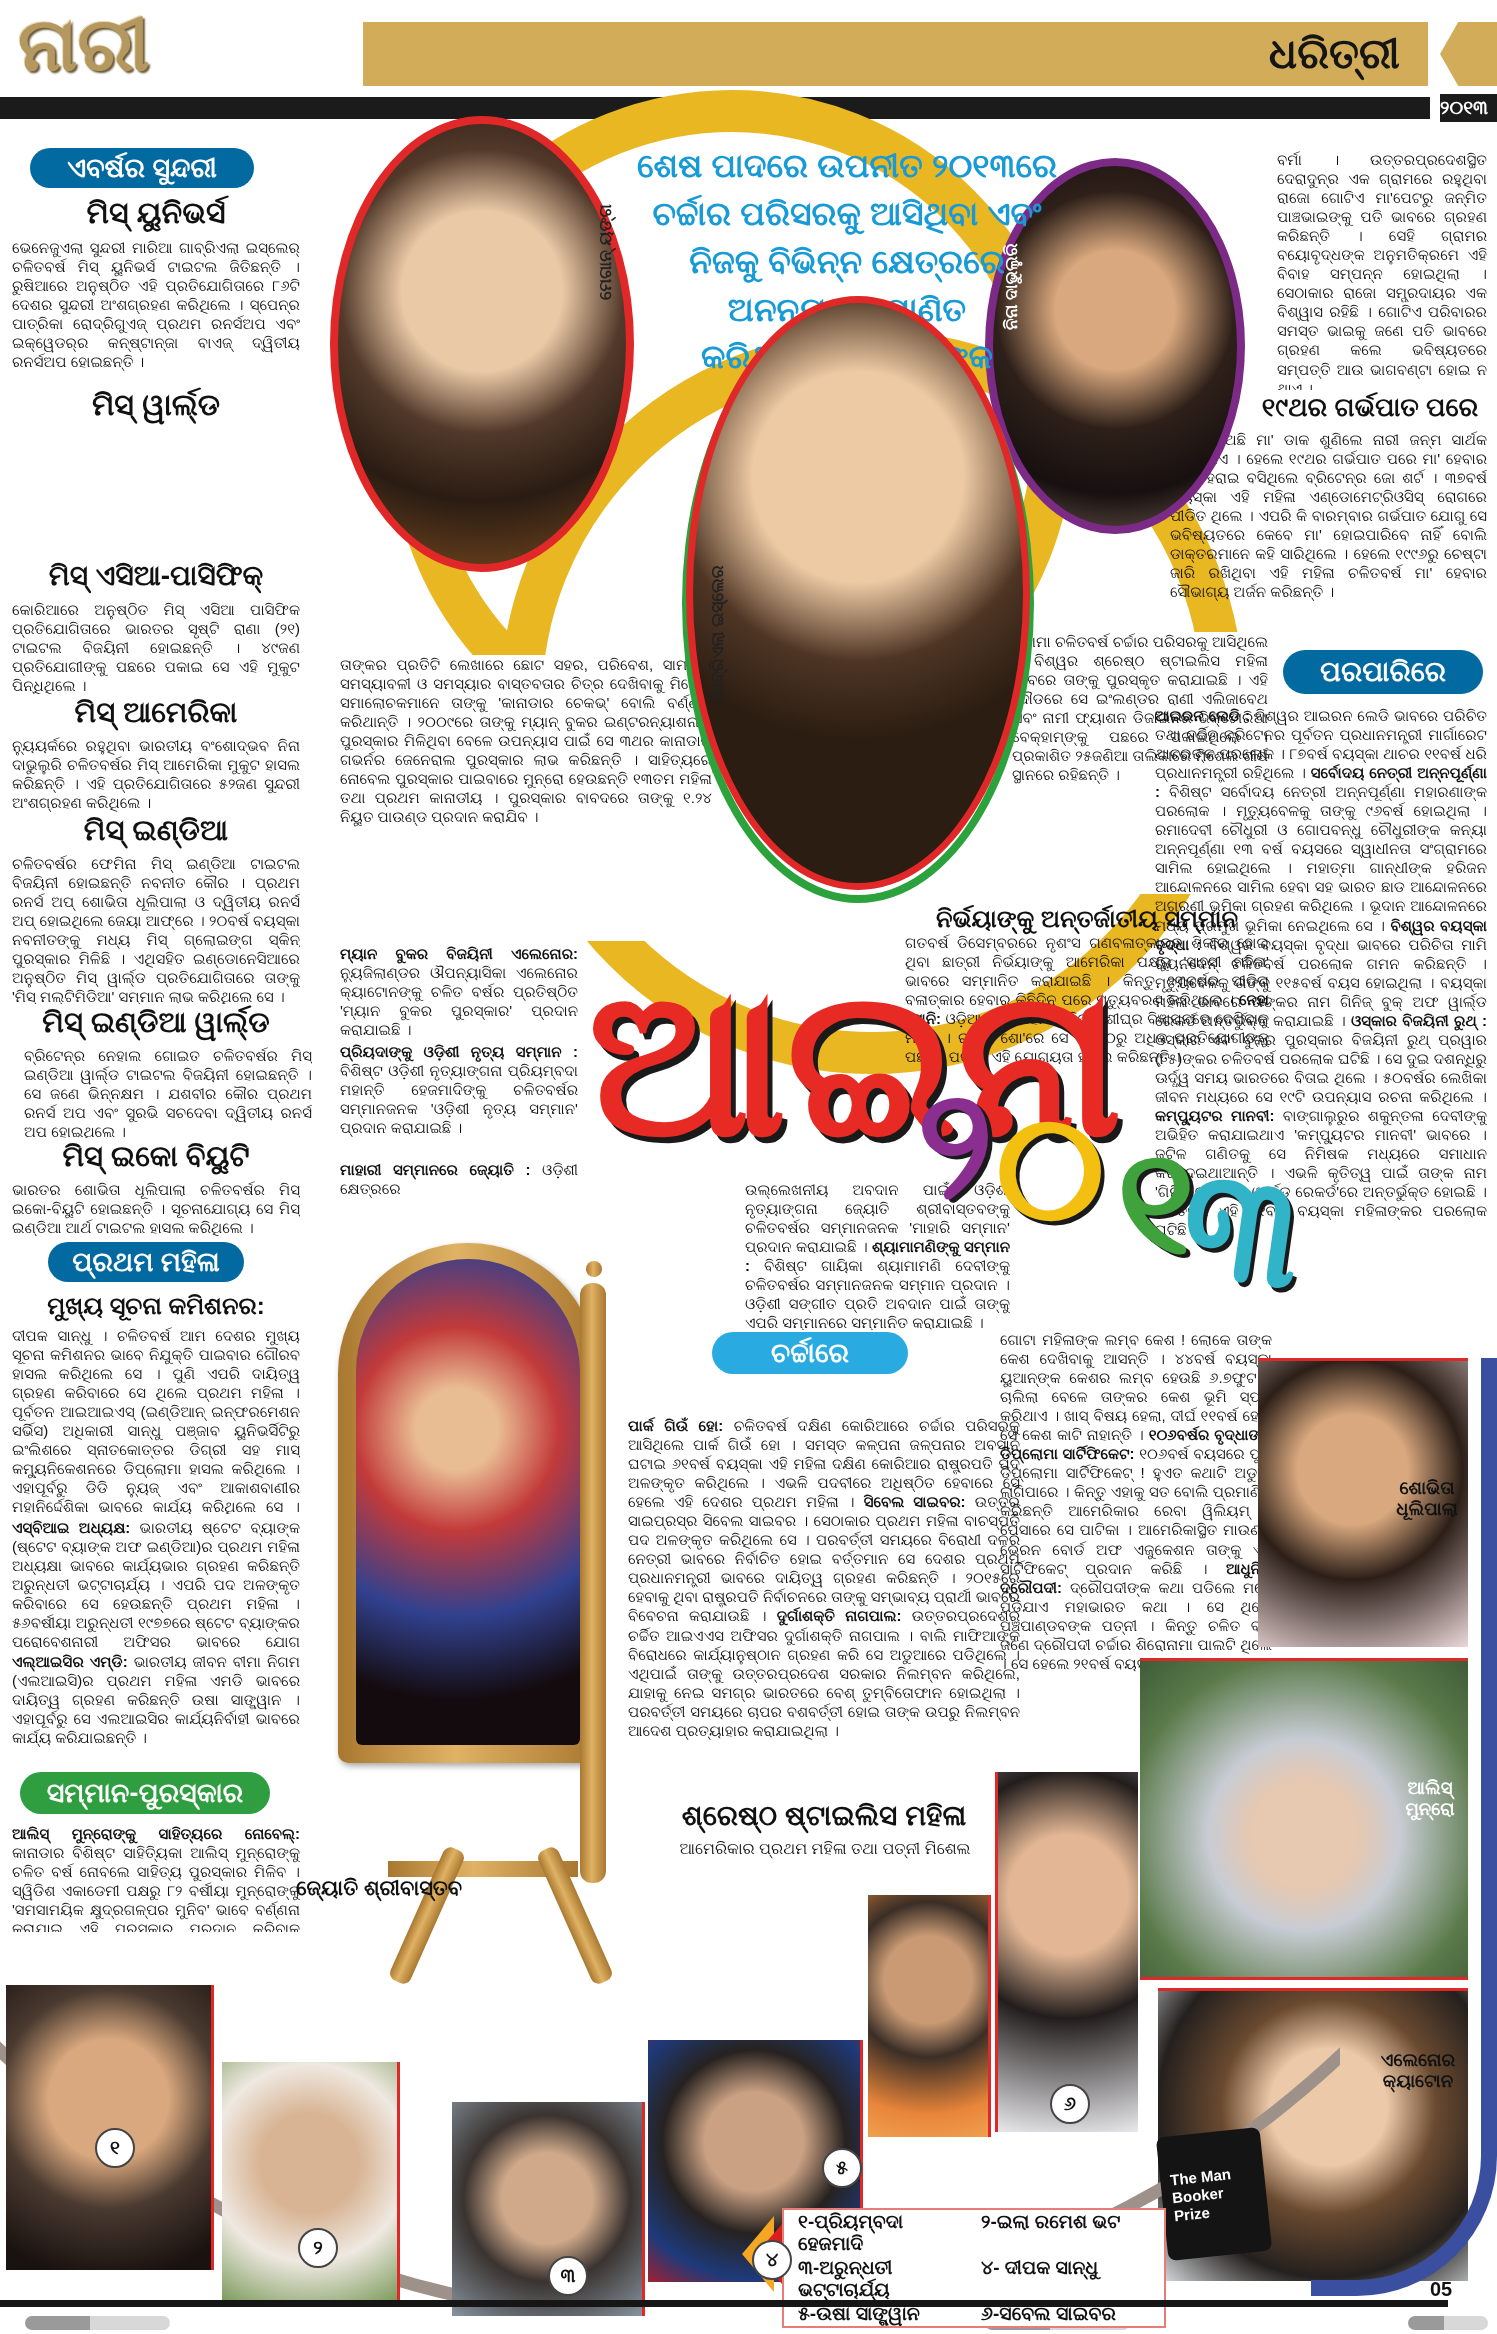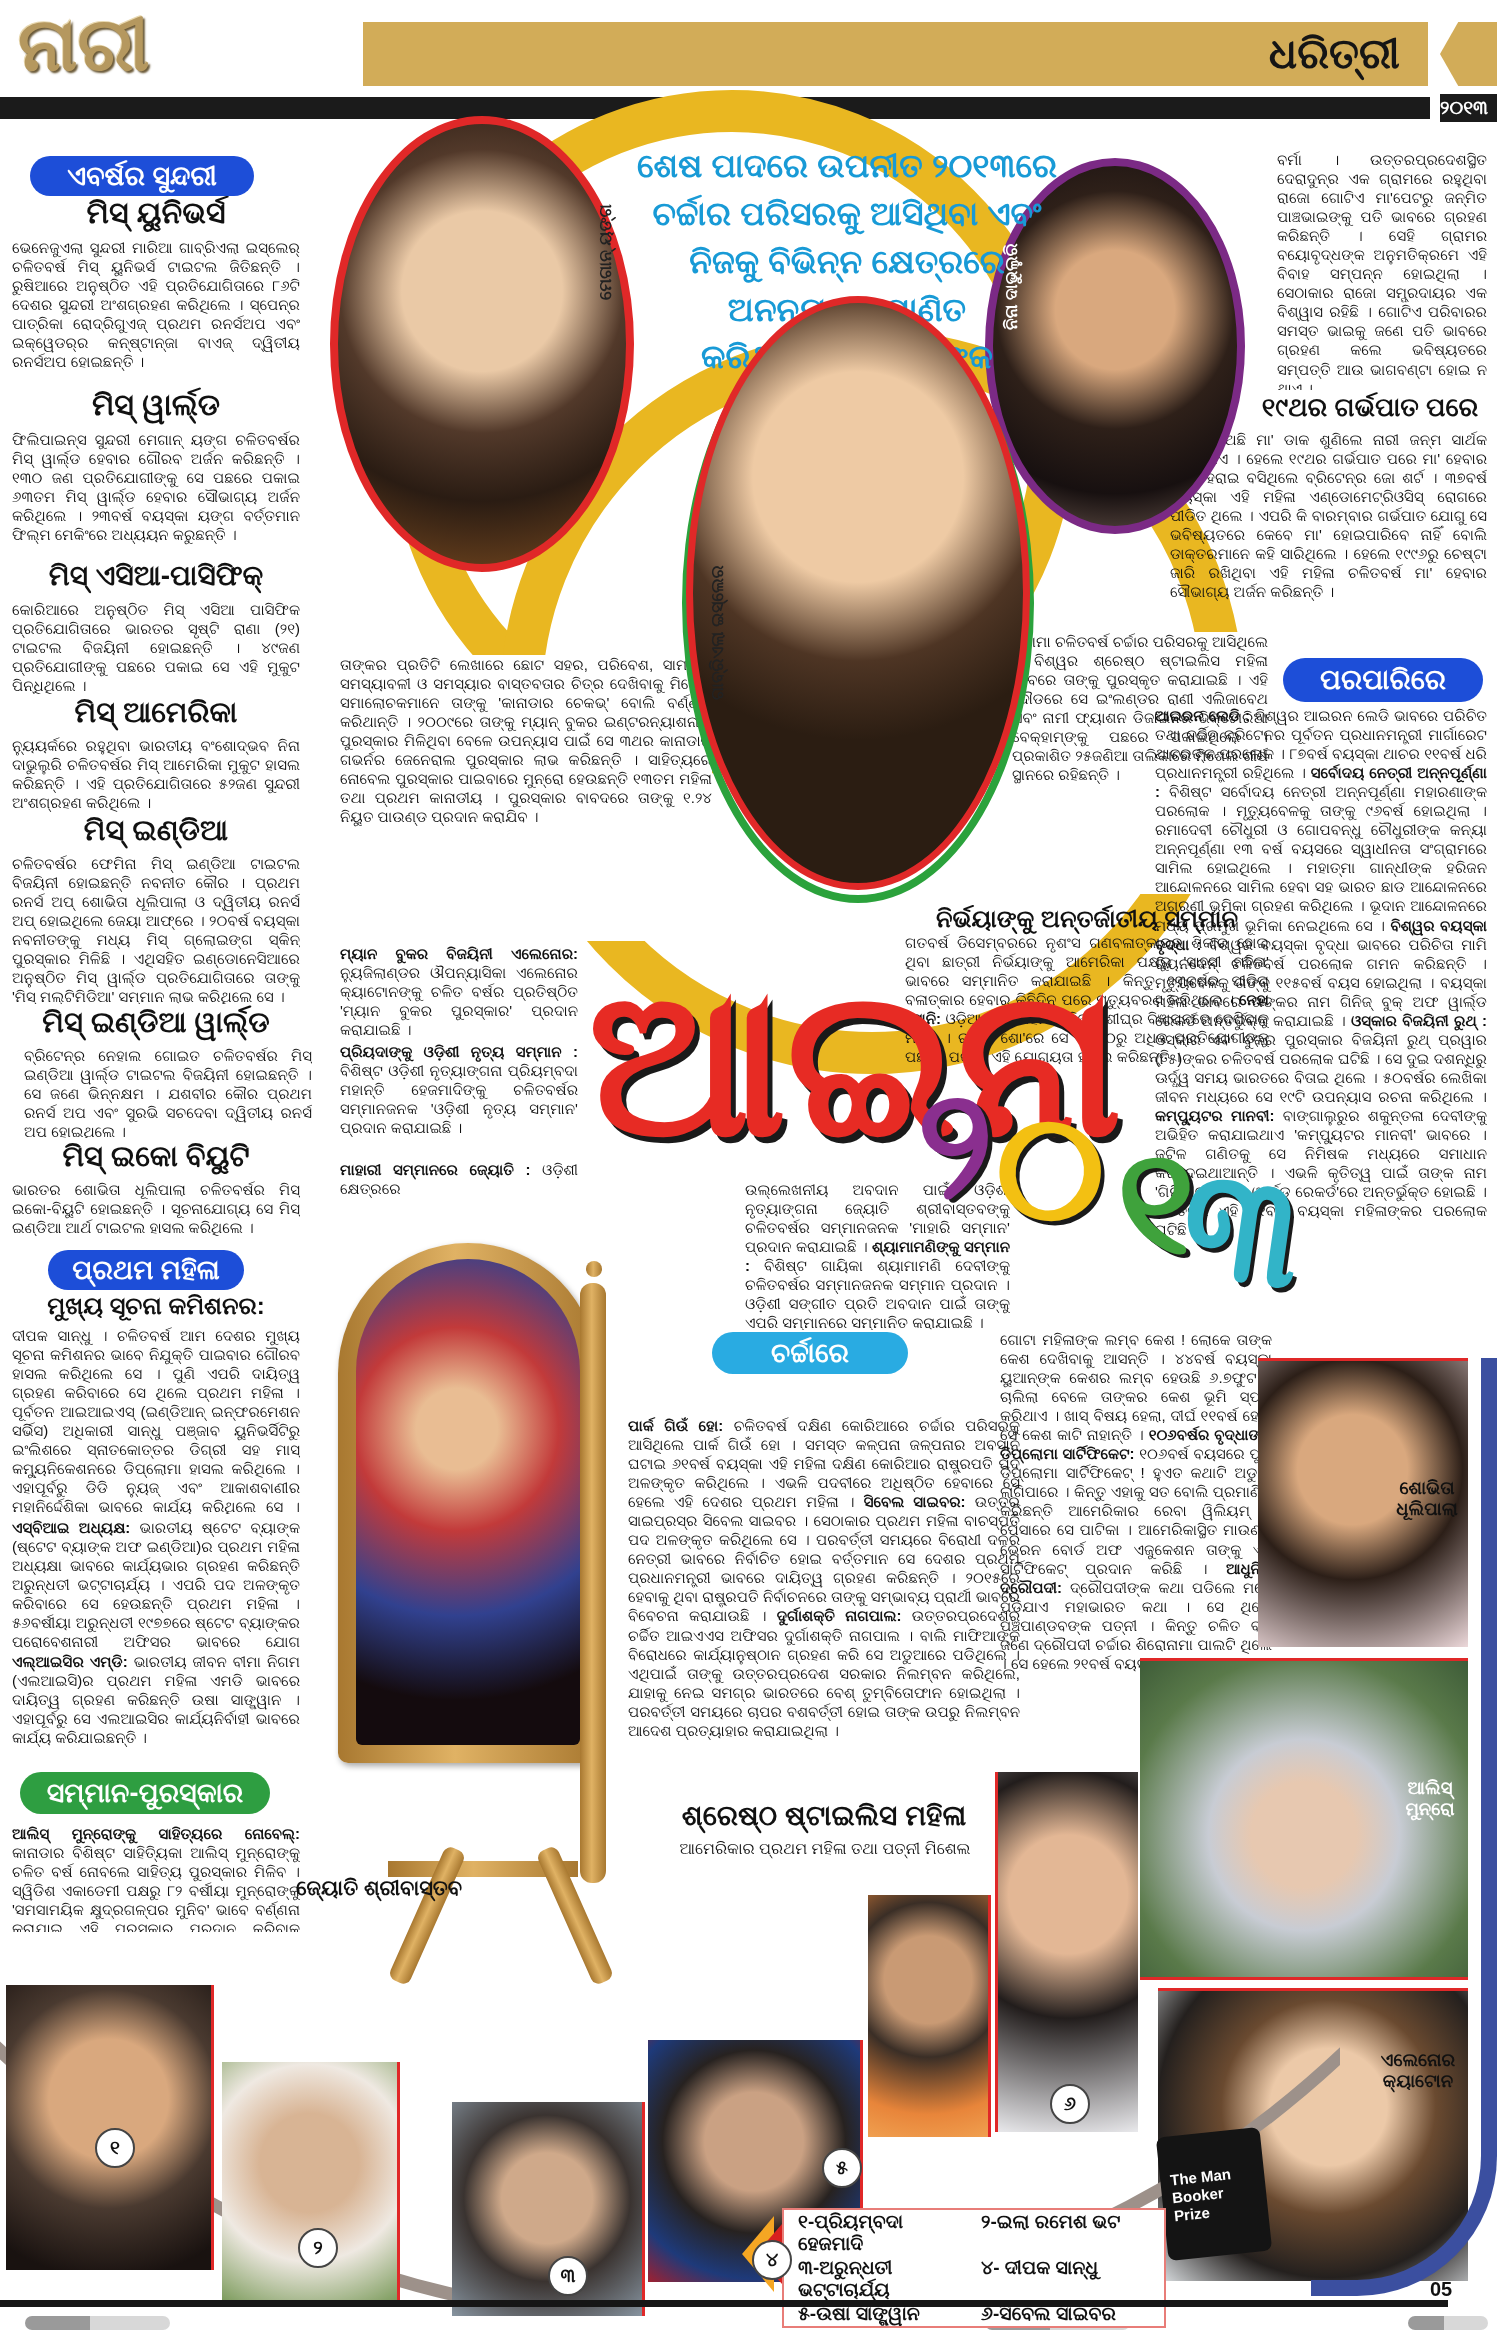--- a/index.html
+++ b/index.html
@@ -3,21 +3,21 @@
 <meta charset="utf-8">
 <style>
   html,body{margin:0;padding:0;background:#fff;}
   #page{position:relative;width:1497px;height:2334px;background:#fff;overflow:hidden;
         font-family:"Liberation Sans","DejaVu Sans",sans-serif;color:#111;}
   .abs{position:absolute;}
   .jt{font-size:15px;line-height:1.27;text-align:justify;overflow:hidden;}
   .lead{font-weight:bold;}
   .h2{font-weight:bold;text-align:center;}
   .badge{border-radius:26px;color:#fff;font-weight:bold;text-align:center;}
-  .badge-red{background:#1d4ed8;margin-top:8px;}
+  .badge-red{background:#0369a1;}
   .badge-green{background:#2e9e41;}
   .badge-blue{background:#29abe2;}
   .vcap{transform:rotate(-90deg);transform-origin:left top;white-space:nowrap;font-weight:bold;font-size:17px;}
   .numcirc{width:36px;height:36px;border-radius:50%;background:#fff;border:2px solid #444;
            display:flex;align-items:center;justify-content:center;font-weight:bold;font-size:19px;z-index:9;}
   .photo{overflow:hidden;}
   .cap-dark{color:#111;font-weight:bold;}
   .cap-light{color:#fff;font-weight:bold;}
   
   #logo{font-size:74px;font-weight:bold;color:#b5985f;text-shadow:2px 2px 2px #6b5a38,-1px -1px 0 #e8d8b0;}
@@ -89,21 +89,20 @@
   <div class="abs ellipse" style="left:682px;top:303px;width:336px;height:584px;border:8px solid #2ba23c;z-index:2;"></div>
   <div class="abs ellipse photo ph-gabriela" style="left:686px;top:296px;width:330px;height:580px;border:7px solid #e02828;z-index:3;"></div>
   <div class="abs vcap" style="left:708px;top:700px;z-index:4;color:#222;">ଗାବ୍ରିଏଲା ଇସ୍‌ଲେର</div>
 
   <div class="abs badge badge-red" style="left:30px;top:148px;width:224px;height:40px;font-size:27px;line-height:40px;z-index:3;">ଏବର୍ଷର ସୁନ୍ଦରୀ</div>
 
   <div class="abs h2" style="left:12px;top:196px;width:288px;font-size:30px;">ମିସ୍ ୟୁନିଭର୍ସ</div>
   <div class="abs jt" style="left:12px;top:238px;width:288px;height:148px;">ଭେନେଜୁଏଲା ସୁନ୍ଦରୀ ମାରିଆ ଗାବ୍ରିଏଲା ଇସ୍‌ଲେର୍ ଚଳିତବର୍ଷ ମିସ୍ ୟୁନିଭର୍ସ ଟାଇଟଲ ଜିତିଛନ୍ତି । ରୁଷିଆରେ ଅନୁଷ୍ଠିତ ଏହି ପ୍ରତିଯୋଗିତାରେ ୮୬ଟି ଦେଶର ସୁନ୍ଦରୀ ଅଂଶଗ୍ରହଣ କରିଥିଲେ । ସ୍ପେନ୍‌ର ପାତ୍ରିକା ରୋଦ୍ରିଗୁଏଜ୍ ପ୍ରଥମ ରନର୍ସଅପ ଏବଂ ଇକ୍ୱେଡର୍‌ର କନ୍‌ଷ୍ଟାନ୍‌ଜା ବାଏଜ୍ ଦ୍ୱିତୀୟ ରନର୍ସଅପ ହୋଇଛନ୍ତି ।</div>
 
   <div class="abs h2" style="left:12px;top:388px;width:288px;font-size:30px;">ମିସ୍ ୱାର୍ଲ୍ଡ</div>
-  <div class="abs jt" style="left:12px;top:430px;width:288px;height:128px;">ଫିଲିପାଇନ୍ସ ସୁନ୍ଦରୀ ମେଗାନ୍ ୟଙ୍ଗ ଚଳିତବର୍ଷର ମିସ୍ ୱାର୍ଲ୍ଡ ହେବାର ଗୌରବ ଅର୍ଜନ କରିଛନ୍ତି । ୧୩୦ ଜଣ ପ୍ରତିଯୋଗୀଙ୍କୁ ସେ ପଛରେ ପକାଇ ୬୩ତମ ମିସ୍ ୱାର୍ଲ୍ଡ ହେବାର ସୌଭାଗ୍ୟ ଅର୍ଜନ କରିଥିଲେ । ୨୩ବର୍ଷ ବୟସ୍କା ୟଙ୍ଗ ବର୍ତ୍ତମାନ ଫିଲ୍ମ ମେକିଂରେ ଅଧ୍ୟୟନ କରୁଛନ୍ତି ।</div>
 
   <div class="abs h2" style="left:12px;top:560px;width:288px;font-size:28px;">ମିସ୍ ଏସିଆ-ପାସିଫିକ୍</div>
   <div class="abs jt" style="left:12px;top:600px;width:288px;height:94px;">କୋରିଆରେ ଅନୁଷ୍ଠିତ ମିସ୍ ଏସିଆ ପାସିଫିକ ପ୍ରତିଯୋଗିତାରେ ଭାରତର ସୃଷ୍ଟି ରାଣା (୨୧) ଟାଇଟଲ ବିଜୟିନୀ ହୋଇଛନ୍ତି । ୪୯ଜଣ ପ୍ରତିଯୋଗୀଙ୍କୁ ପଛରେ ପକାଇ ସେ ଏହି ମୁକୁଟ ପିନ୍ଧିଥିଲେ ।</div>
 
   <div class="abs h2" style="left:12px;top:696px;width:288px;font-size:29px;">ମିସ୍ ଆମେରିକା</div>
   <div class="abs jt" style="left:12px;top:736px;width:288px;height:76px;">ନ୍ୟୁୟର୍କରେ ରହୁଥିବା ଭାରତୀୟ ବଂଶୋଦ୍ଭବ ନିନା ଦାଭୁଲୁରି ଚଳିତବର୍ଷର ମିସ୍ ଆମେରିକା ମୁକୁଟ ହାସଲ କରିଛନ୍ତି । ଏହି ପ୍ରତିଯୋଗିତାରେ ୫୨ଜଣ ସୁନ୍ଦରୀ ଅଂଶଗ୍ରହଣ କରିଥିଲେ ।</div>
 
   <div class="abs h2" style="left:12px;top:814px;width:288px;font-size:29px;">ମିସ୍ ଇଣ୍ଡିଆ</div>
   <div class="abs jt" style="left:12px;top:854px;width:288px;height:150px;">ଚଳିତବର୍ଷର ଫେମିନା ମିସ୍ ଇଣ୍ଡିଆ ଟାଇଟଲ ବିଜୟିନୀ ହୋଇଛନ୍ତି ନବନୀତ କୌର । ପ୍ରଥମ ରନର୍ସ ଅପ୍ ଶୋଭିତା ଧୂଲିପାଲା ଓ ଦ୍ୱିତୀୟ ରନର୍ସ ଅପ୍ ହୋଇଥିଲେ ଜେୟା ଆଫ୍ରେ । ୨୦ବର୍ଷ ବୟସ୍କା ନବନୀତଙ୍କୁ ମଧ୍ୟ ମିସ୍ ଗ୍ଲୋଇଙ୍ଗ ସ୍କିନ୍ ପୁରସ୍କାର ମିଳିଛି । ଏଥିସହିତ ଇଣ୍ଡୋନେସିଆରେ ଅନୁଷ୍ଠିତ ମିସ୍ ୱାର୍ଲ୍ଡ ପ୍ରତିଯୋଗିତାରେ ତାଙ୍କୁ 'ମିସ୍ ମଲ୍ଟିମିଡିଆ' ସମ୍ମାନ ଲାଭ କରିଥିଲେ ସେ ।</div>
 

